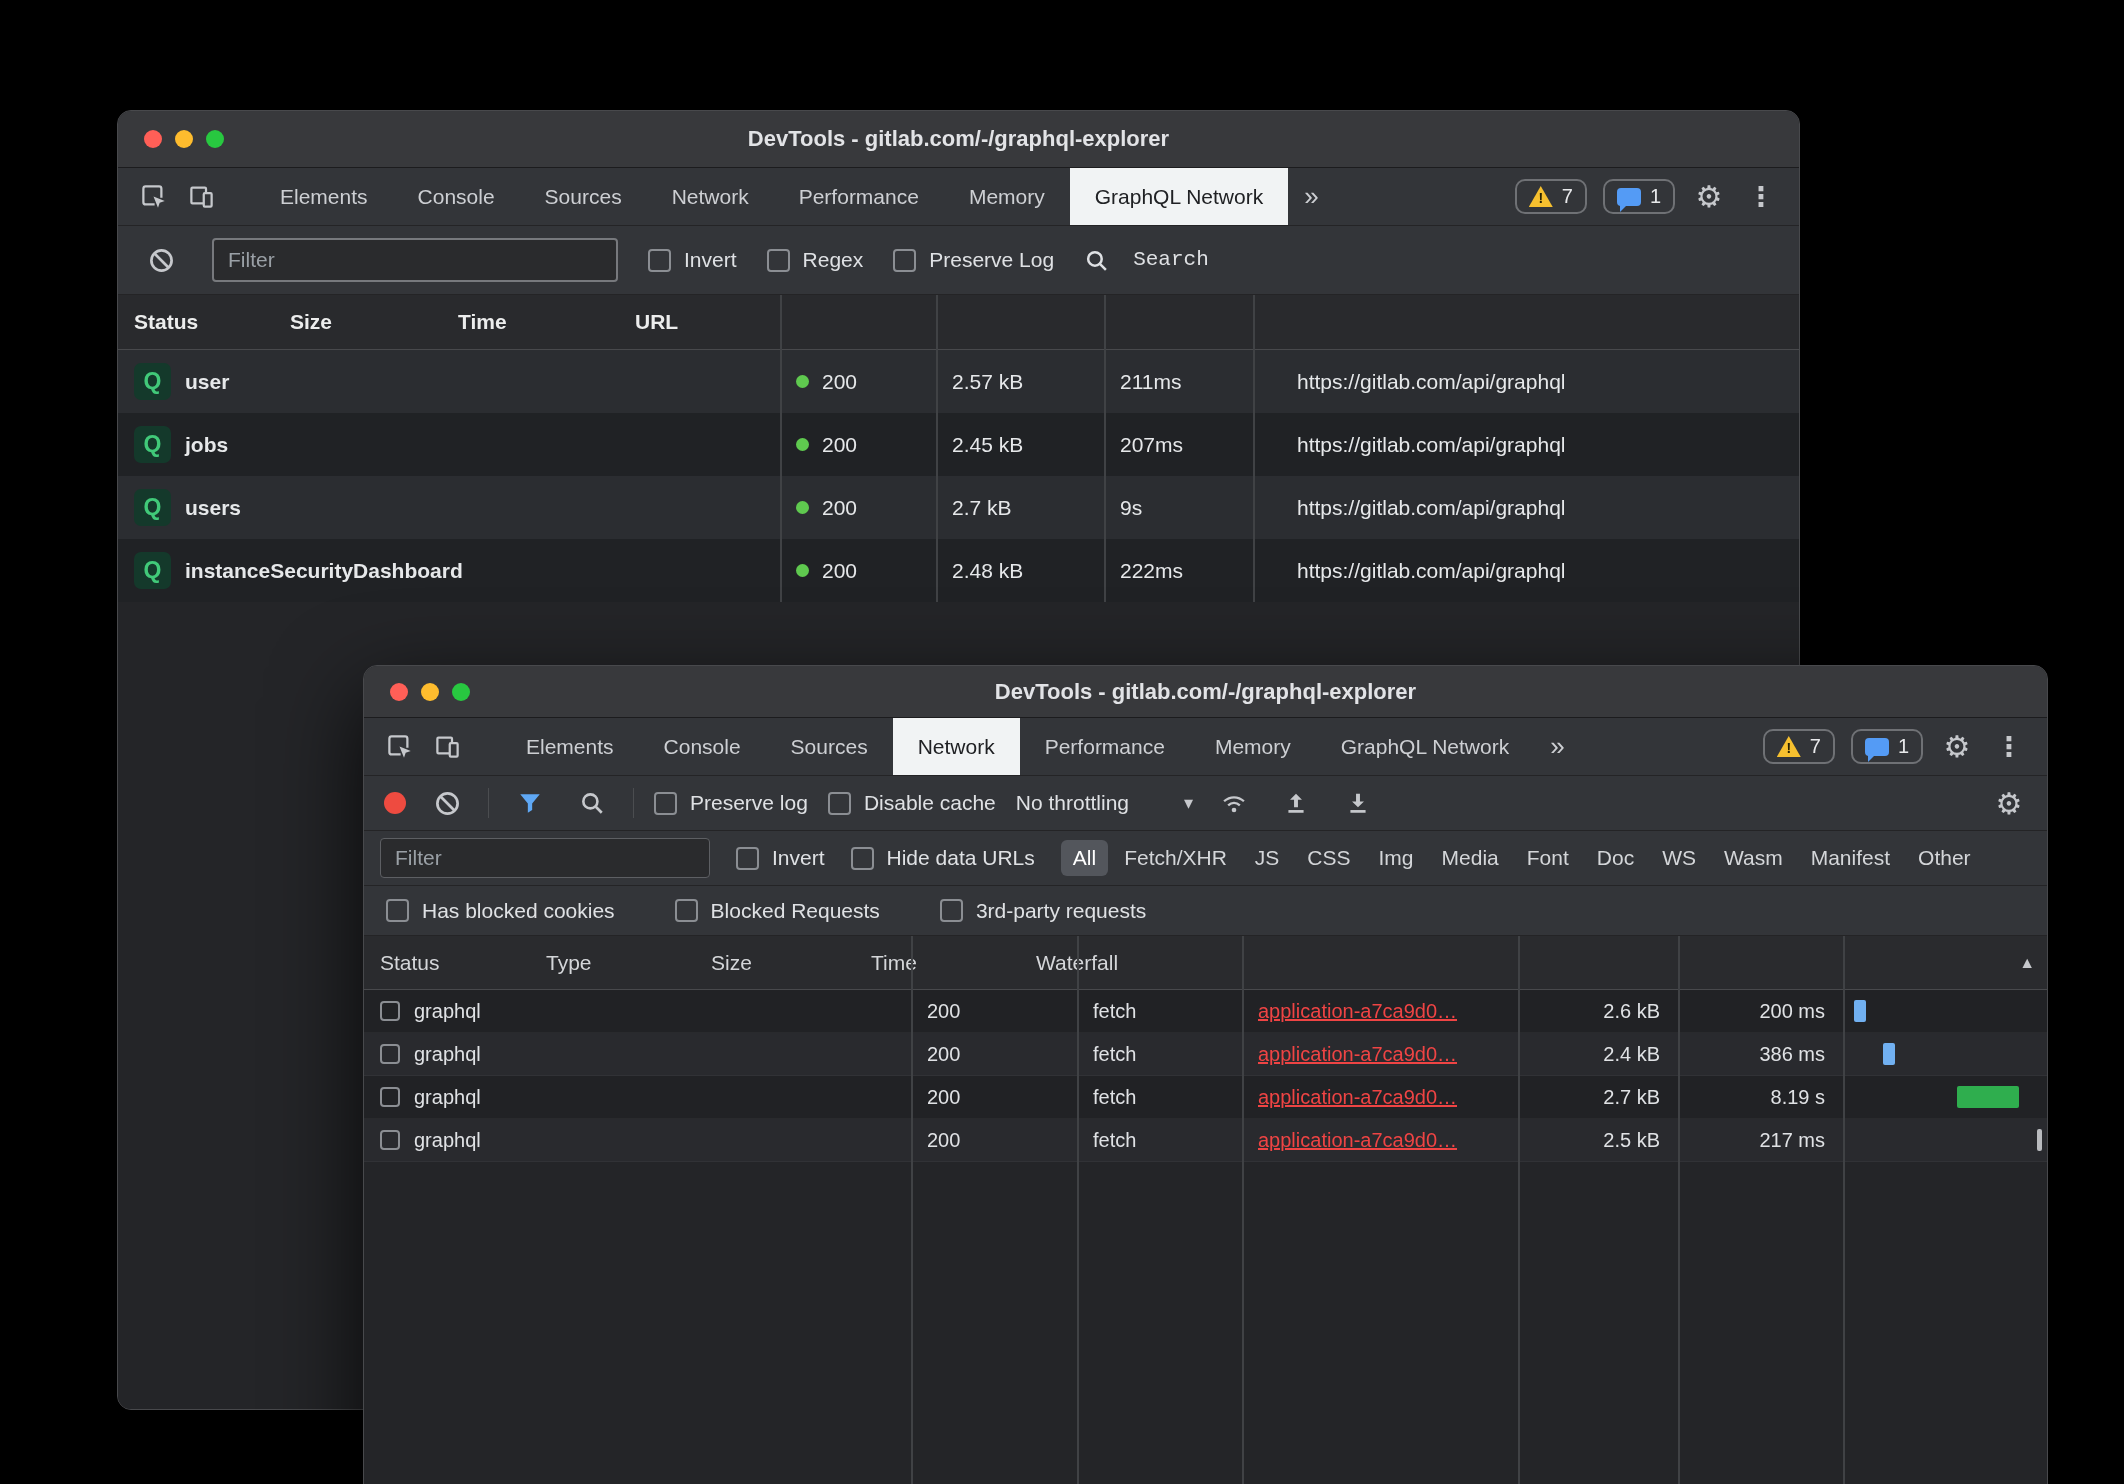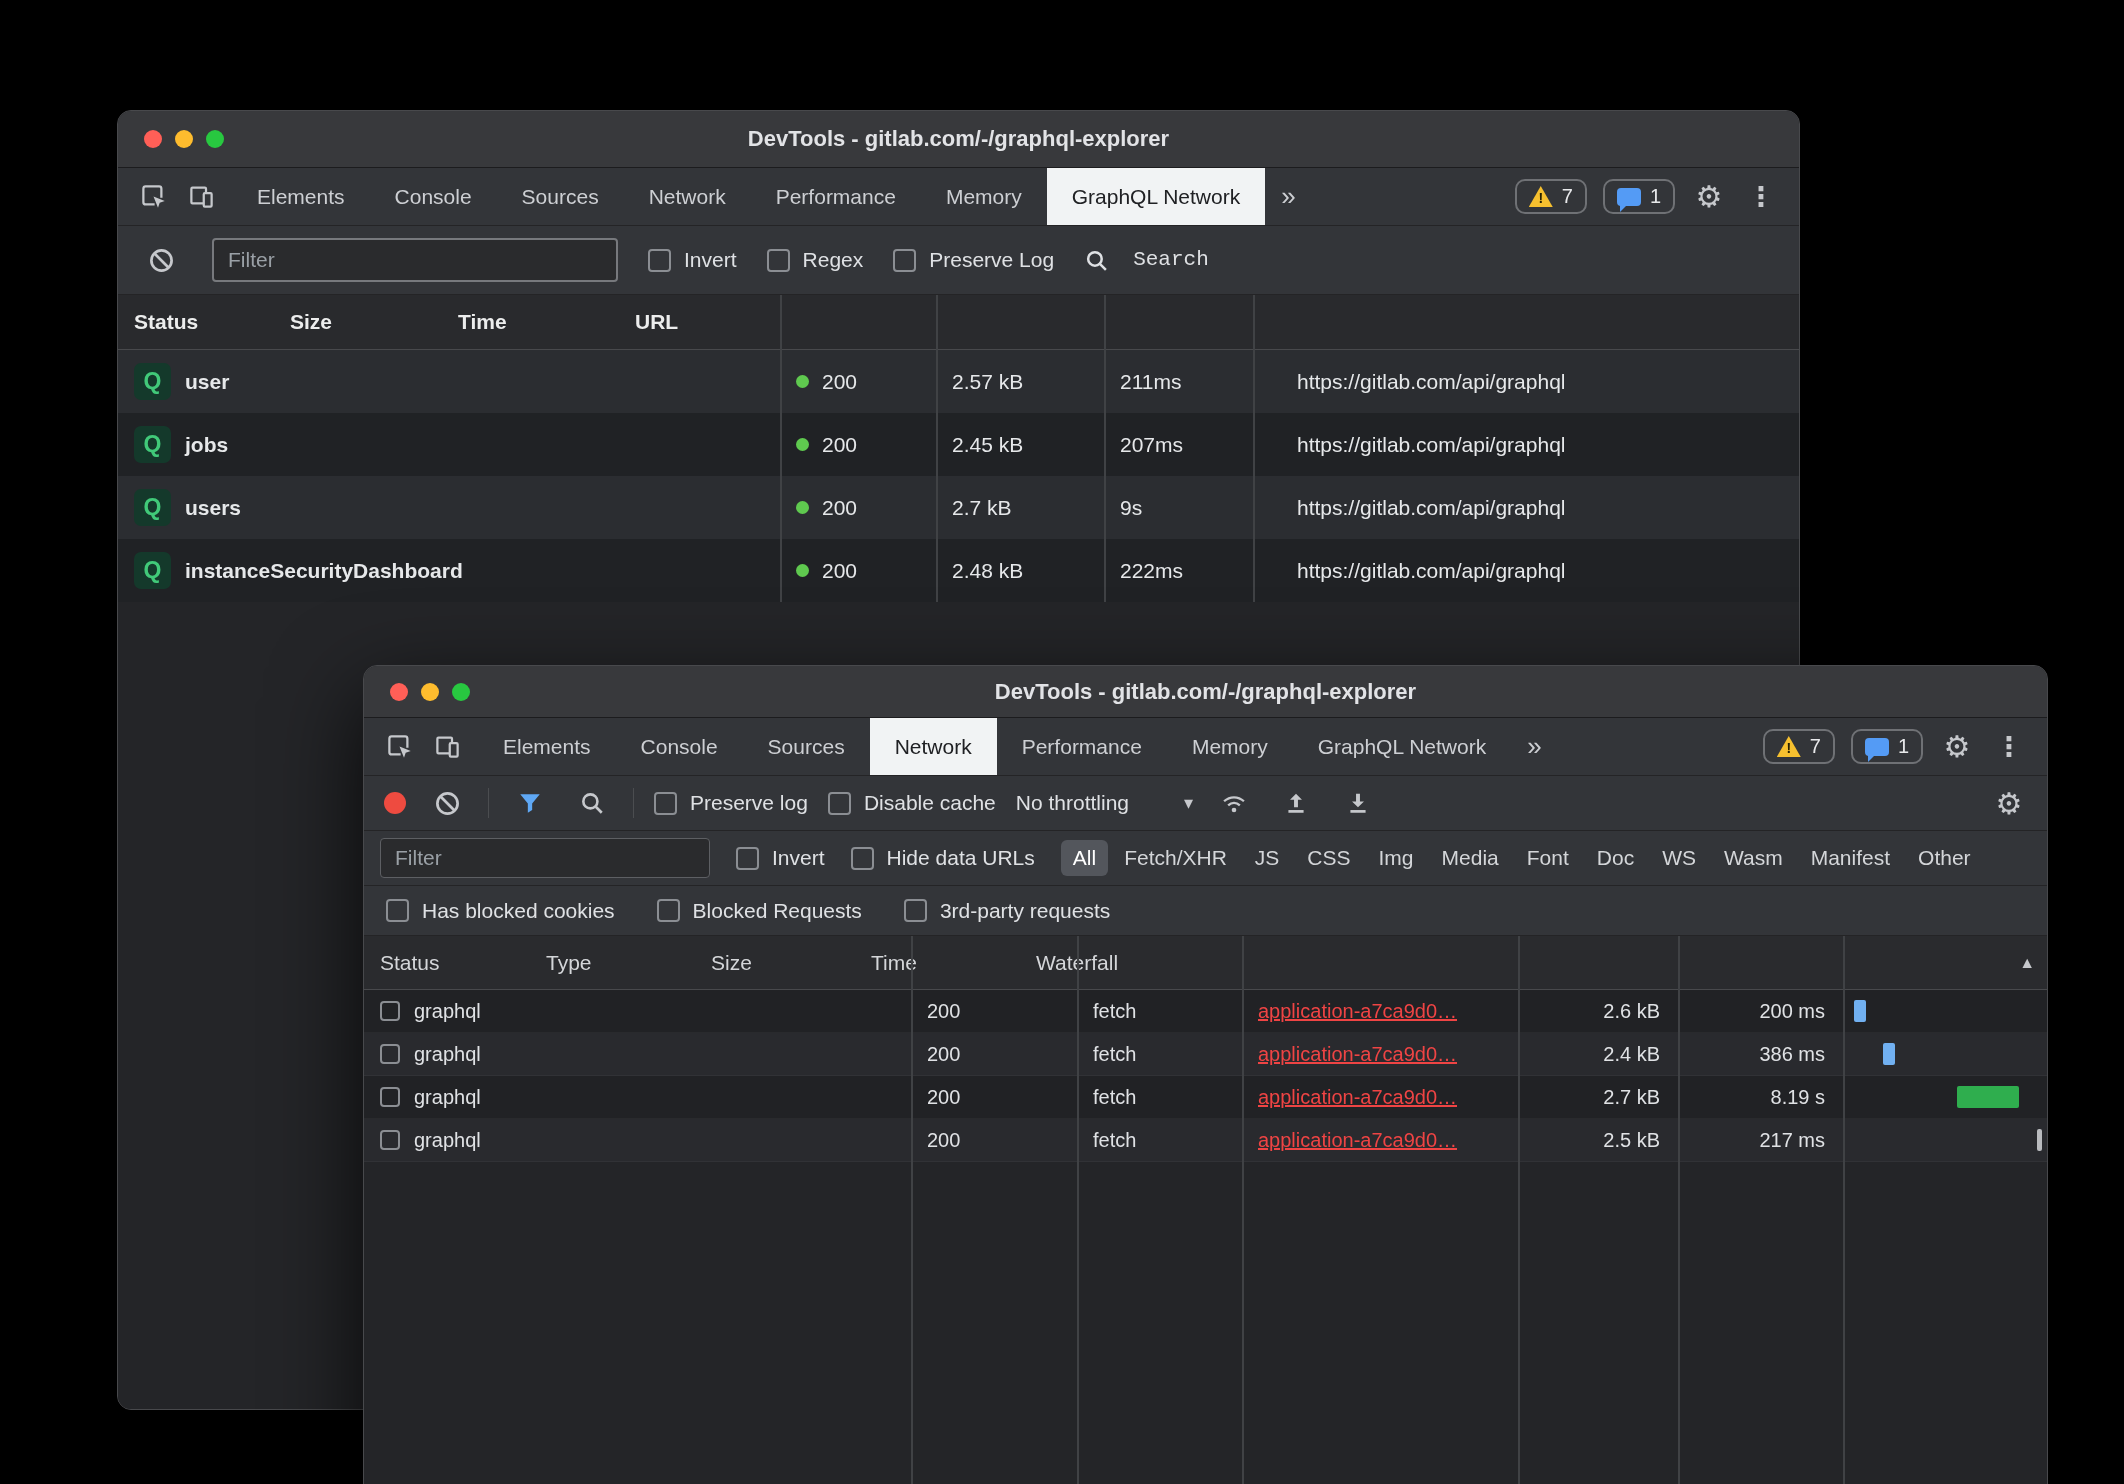--- a/index.html
+++ b/index.html
@@ -25,21 +25,21 @@
   
   .titlebar { flex: none; height: 57px; background: #38393c; border-bottom: 1px solid #1c1c1e;
               display: flex; align-items: center; justify-content: center; position: relative; }
   #front-window .titlebar { height: 52px; }
   .lights { position: absolute; left: 26px; display: flex; gap: 13px; }
   .light { width: 18px; height: 18px; border-radius: 50%; }
   .title { font-size: 22px; font-weight: bold; color: #e2e3e6; }
 
   
   .tabbar { flex: none; height: 58px; background: #333539; border-bottom: 1px solid #242426;
-            display: flex; align-items: stretch; padding-left: 14px; }
+            display: flex; align-items: stretch; padding-left: 14px; gap: 23px; }
   .tool-icons { display: flex; align-items: center; gap: 6px; margin-right: 10px; }
   .icon-btn { width: 42px; height: 42px; border-radius: 5px; display: flex; align-items: center;
               justify-content: center; color: #c6c8cc; }
   .tabs { display: flex; align-items: stretch; }
   .tab { display: flex; align-items: center; padding: 0 25px; font-size: 21px; color: #cdcfd3; white-space: nowrap; }
   .tab.active { background: #f1f3f4; color: #202124; }
   .tab-overflow { display: flex; align-items: center; padding: 0 16px; font-size: 26px; color: #cdcfd3; }
   .tabbar-right { margin-left: auto; display: flex; align-items: center; gap: 16px; padding-right: 20px; }
   .badge { display: flex; align-items: center; gap: 9px; border: 2px solid #6f7175; border-radius: 10px;
            padding: 4px 12px; font-size: 20px; color: #e8e9eb; }
@@ -100,21 +100,21 @@
   .caret { font-size: 18px; color: #c6c8cc; }
   .netbar-right { margin-left: auto; display: flex; align-items: center; }
 
   .filrow { flex: none; height: 55px; background: #333539; border-bottom: 1px solid #242426;
             display: flex; align-items: center; gap: 26px; padding: 0 16px; }
   .pills { display: flex; align-items: center; gap: 4px; }
   .pill { padding: 6px 12px; border-radius: 6px; font-size: 21px; color: #d4d6d9; white-space: nowrap; }
   .pill.active { background: #53565c; color: #fff; }
 
   .optrow { flex: none; height: 50px; background: #333539; border-bottom: 1px solid #242426;
-            display: flex; align-items: center; gap: 42px; padding: 0 22px; }
+            display: flex; align-items: center; gap: 60px; padding: 0 22px; }
 
   
   .f-tablearea { flex: 1; position: relative; display: flex; flex-direction: column; background: #242528; }
   .fhead { display: flex; height: 54px; flex: none; background: #2a2b2e; border-bottom: 1px solid #48494c;
            font-size: 21px; color: #d4d6d9; }
   .fcell { padding-left: 16px; display: flex; align-items: center; overflow: hidden; white-space: nowrap; }
   .f-col-name { width: 547px; }
   .f-col-status { width: 166px; }
   .f-col-type { width: 165px; }
   .f-col-init { width: 276px; }

